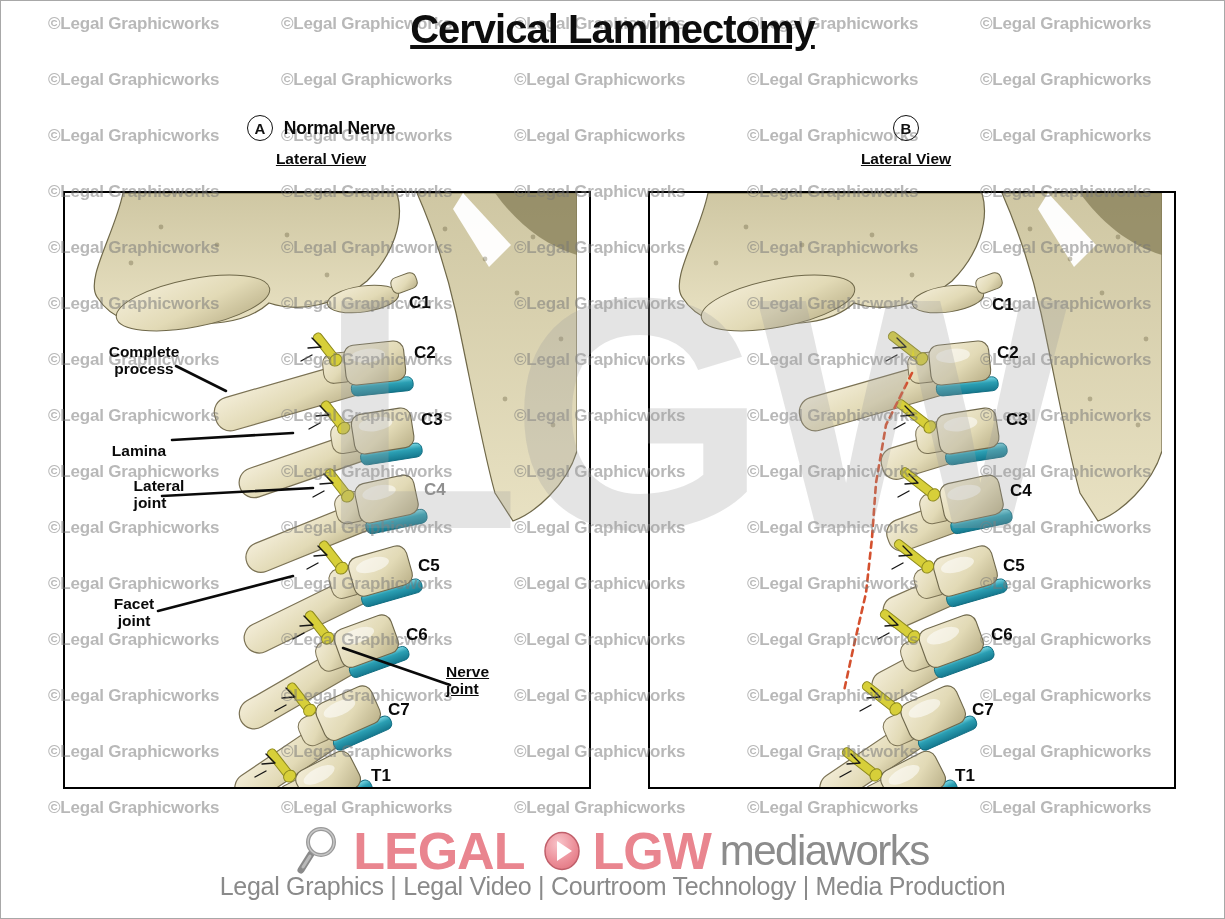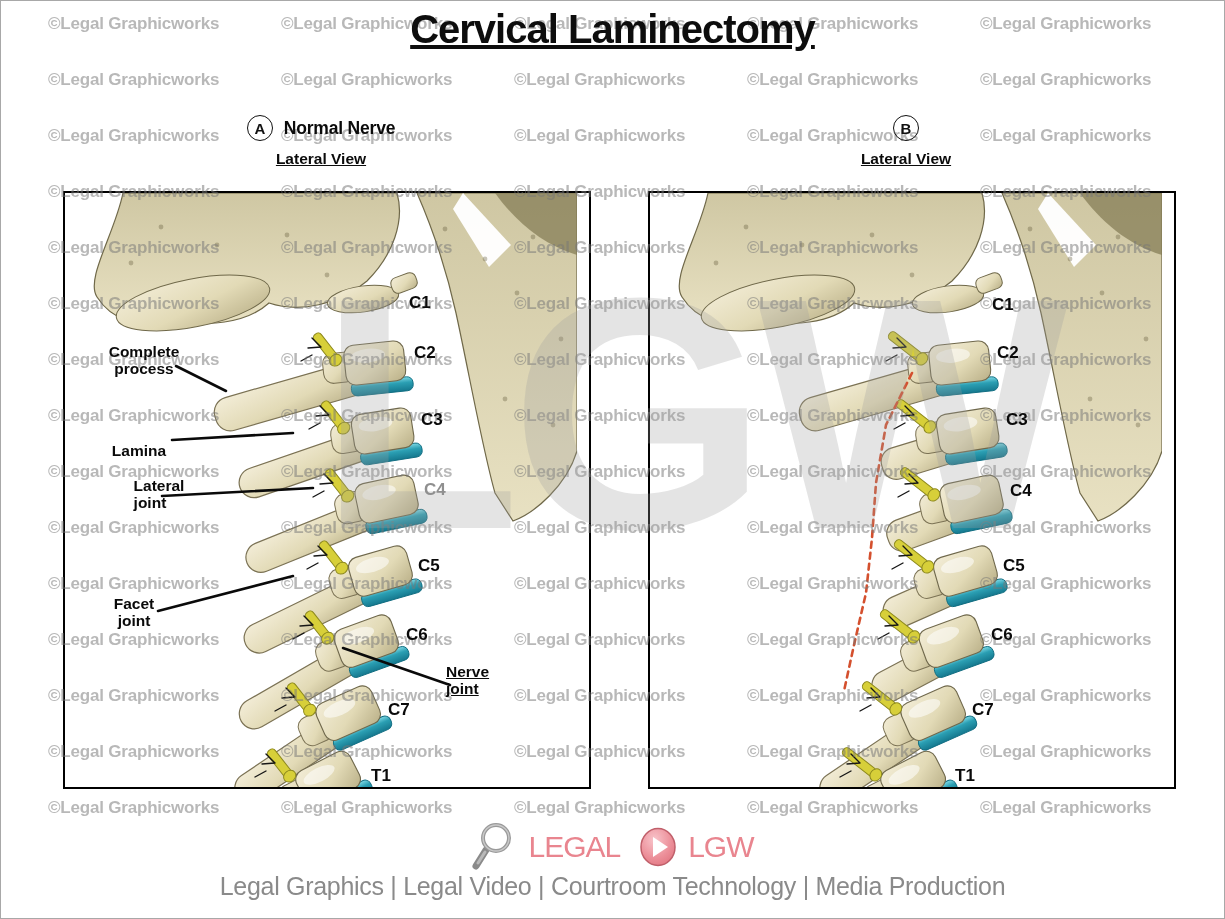--- a/index.html
+++ b/index.html
@@ -32,21 +32,21 @@
   .art{position:absolute;left:0;top:0;}
   .v-label{position:absolute;font-weight:700;font-size:17px;color:#0a0a0a;z-index:11;
     white-space:nowrap;}
   .v-label.muted{color:#8f8f8f;}
   .a-label{position:absolute;font-weight:700;font-size:15.5px;line-height:1.1;
     color:#0a0a0a;z-index:11;white-space:nowrap;}
   .leader-svg{position:absolute;left:0;top:0;z-index:10;pointer-events:none;}
   
   .brandline{position:absolute;top:820px;left:0;width:100%;display:flex;
     justify-content:center;align-items:center;gap:9px;z-index:10;}
-  .brand-bold{font-size:30px;font-weight:400;letter-spacing:-1px;}
+  .brand-bold{font-size:52px;font-weight:700;letter-spacing:-1px;}
   .brand-rest{font-size:42px;font-weight:400;letter-spacing:-1.5px;}
   .tagline{position:absolute;top:871px;left:0;width:100%;text-align:center;
     font-size:25px;color:#8a8a8a;letter-spacing:-0.3px;z-index:10;}
   .icn{flex:0 0 auto;display:block;}
 </style>
 </head>
 <body>
 
 <div class="canvas">
 
@@ -417,16 +417,17 @@
         <radialGradient id="pg" cx="0.4" cy="0.3" r="0.9">
           <stop offset="0" stop-color="#f8c4ca"></stop>
           <stop offset="0.55" stop-color="#ec8f99"></stop>
           <stop offset="1" stop-color="#dd6b77"></stop>
         </radialGradient>
       </defs>
       <ellipse cx="21" cy="22" rx="17" ry="18.5" fill="url(#pg)" stroke="#c05f6a" stroke-width="1.5"></ellipse>
       <polygon points="16,12 31,22 16,32" fill="#ffffff"></polygon>
     </svg>
     <span class="brand-bold" id="b2b" style="color: rgb(233, 133, 143);">LGW</span>
+    <span class="brand-rest" id="b2r" style="color: rgb(140, 140, 140);">mediaworks</span>
   </div>
   <div class="tagline">Legal Graphics | Legal Video | Courtroom Technology | Media Production</div>
 
 </div>
 
 </body></html>

